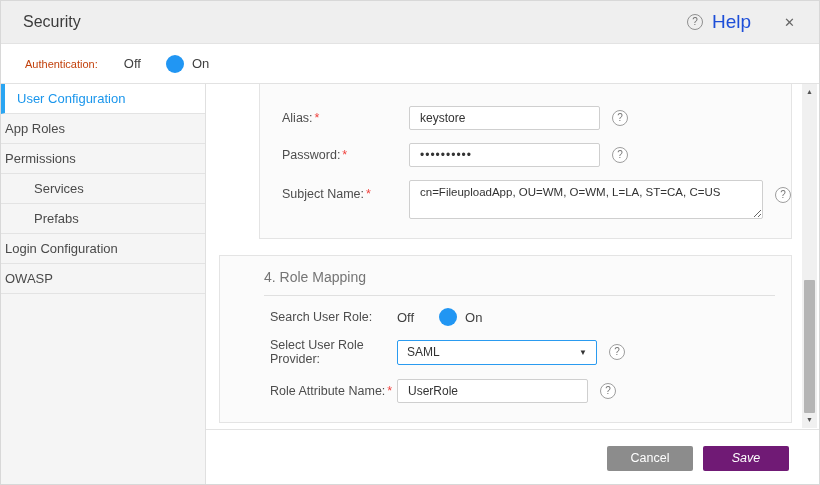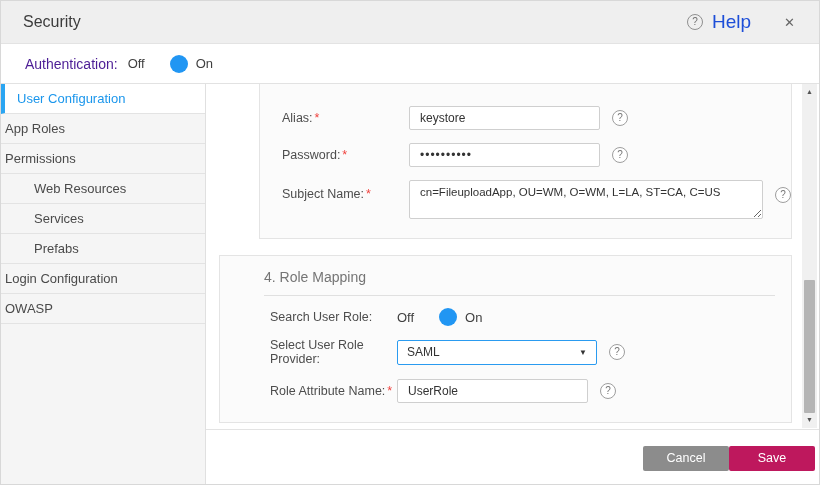--- a/index.html
+++ b/index.html
@@ -20,21 +20,21 @@
     color:#6f6f6f; font-size:10px; line-height:14px; text-align:center; display:inline-block;
     background:transparent; cursor:pointer;
   }
   .help-label { font-size:19px; color:#1d4ed8; margin-right:22px; cursor:pointer; }
   .close-x { font-size:13px; color:#666; cursor:pointer; padding:2px; }
   
   .auth-row {
     height:40px; background:#fff; border-bottom:1px solid #e2e2e2;
     display:flex; align-items:center; padding:0 24px; gap:10px;
   }
-  .auth-label { font-size:14px; color:#4c1d95; }
+  .auth-label { font-size:11px; color:#c2410c; margin-right:16px; }
   .toggle-group { display:flex; align-items:center; gap:10px; font-size:13px; color:#3f3f3f; }
   .switch { position:relative; width:31px; height:16px; cursor:pointer; }
   .switch .track { width:31px; height:16px; border-radius:8px; background:#c5c5c5; }
   .switch .knob {
     position:absolute; top:-1px; right:-2px; width:18px; height:18px; border-radius:50%;
     background:#2196f3;
   }
   
   .body { display:flex; height:401px; }
   .sidebar {
@@ -103,28 +103,28 @@
   }
   .scroll-arrow.up { top:2px; }
   .scroll-arrow.down { bottom:2px; }
   .scroll-thumb {
     position:absolute; left:2px; top:196px; width:11px; height:133px;
     background:#b5b5b5; border-radius:1px; cursor:grab;
   }
   
   .footer {
     position:absolute; left:205px; right:0; bottom:0; height:54px; background:#fff;
-    display:flex; align-items:center; justify-content:flex-end; padding-right:4px; 
+    display:flex; align-items:center; justify-content:flex-end; padding-right:30px; gap:10px;
   }
   .btn {
     width:86px; height:25px; border:none; border-radius:2px; font-size:12.5px;
     color:#fff; cursor:pointer; font-family:"Liberation Sans","DejaVu Sans",sans-serif;
   }
   .btn-cancel { background:#8c8c8c; }
-  .btn-save { background:#be185d; }
+  .btn-save { background:#701a75;font-style:italic; }
 </style>
 </head>
 <body>
 
 <div class="window">
 
   <div class="titlebar">
     <div class="title">Security</div>
     <div class="titlebar-right">
       <span class="help-circle">?</span>
@@ -144,21 +144,20 @@
       <span>On</span>
     </div>
   </div>
 
   <div class="body">
 
     <nav class="sidebar">
         <div class="side-item active">User Configuration</div>
         <div class="side-item">App Roles</div>
         <div class="side-item">Permissions</div>
-        <div class="side-item indent">Web Resources</div>
         <div class="side-item indent">Services</div>
         <div class="side-item indent">Prefabs</div>
         <div class="side-item">Login Configuration</div>
         <div class="side-item">OWASP</div>
       </nav>
 
     <div class="main">
       <div class="scrollpane">
         <div class="content">
 

